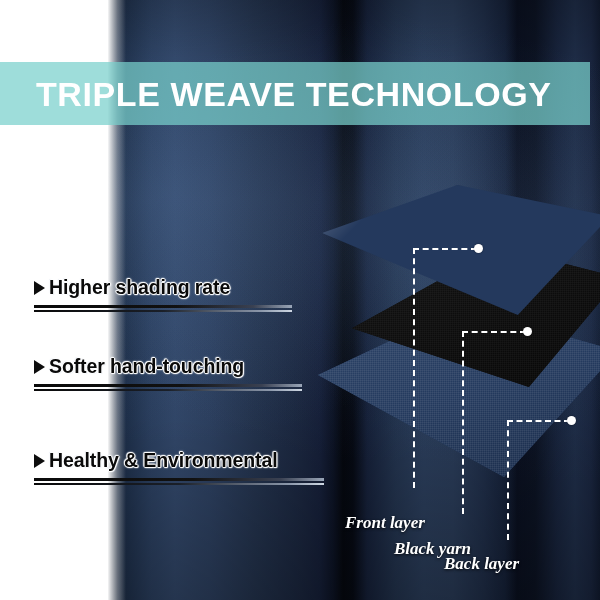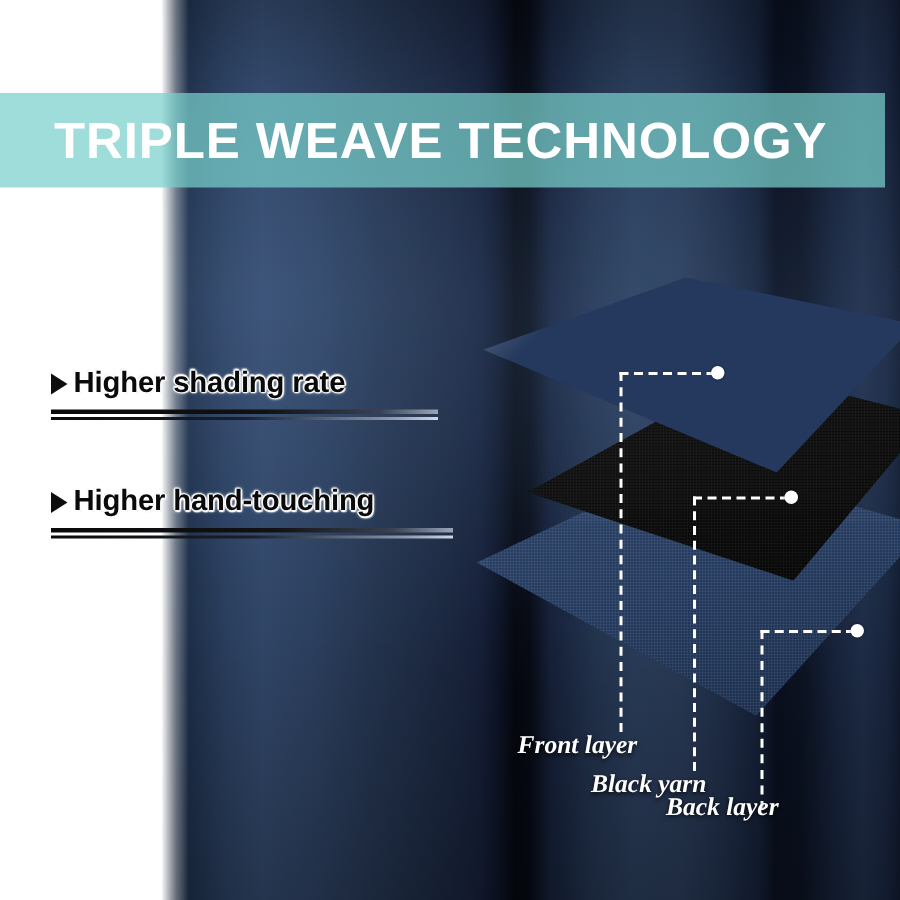--- a/index.html
+++ b/index.html
@@ -79,21 +79,21 @@
     line-height:48px;
     font-size:34px;
     font-weight:bold;
     letter-spacing:.6px;
     color:#ffffff;
     white-space:nowrap;
   }
 
   
   .feature{position:absolute;left:34px;}
-  .feature-row{display:flex;align-items:center;white-space:nowrap;}
+  .feature-row{display:flex;align-items:center;white-space:nowrap;margin-top:32px;}
   .tri-icon{
     width:0;height:0;
     border-left:11px solid #0d0d0d;
     border-top:7px solid transparent;
     border-bottom:7px solid transparent;
     margin-right:4px;
     filter:drop-shadow(0 0 1.4px rgba(255,255,255,.95));
   }
   .feature-text{
     font-size:19.5px;
@@ -175,20 +175,21 @@
 
   .diag-label{
     position:absolute;
     font-family:"Liberation Serif",serif;
     font-style:italic;
     font-weight:bold;
     font-size:17px;
     color:#ffffff;
     white-space:nowrap;
     text-shadow:0 1px 3px rgba(0,0,0,.85);
+    margin-top:26px;
   }
 </style>
 </head>
 <body>
 
 <div id="stage">
 
   <div class="curtain"></div>
   <div class="curtain-vfold"></div>
   <div class="curtain-top-shade"></div>
@@ -205,28 +206,38 @@
     </div>
     <div class="rule-group">
       <div class="rule-a"></div>
       <div class="rule-b"></div>
     </div>
   </div>
 
   <div class="feature" style="top:323px;width:268px;">
     <div class="feature-row">
       <span class="tri-icon"></span>
-      <span class="feature-text">Higher hand-touching</span>
+      <span class="feature-text">Softer hand-touching</span>
     </div>
     <div class="rule-group">
       <div class="rule-a"></div>
       <div class="rule-b"></div>
     </div>
   </div>
 
+  <div class="feature" style="top:417px;width:290px;">
+    <div class="feature-row">
+      <span class="tri-icon"></span>
+      <span class="feature-text">Healthy &amp; Environmental</span>
+    </div>
+    <div class="rule-group">
+      <div class="rule-a"></div>
+      <div class="rule-b"></div>
+    </div>
+  </div>
 
   <div class="diagram">
     <div class="layer layer-back"></div>
     <div class="layer layer-back-edge"></div>
     <div class="layer layer-black"></div>
     <div class="layer layer-front"></div>
     <div class="layer layer-front-edge"></div>
   </div>
 
   <div class="callout co-h" style="left:413px;top:248px;width:64px;"></div>

